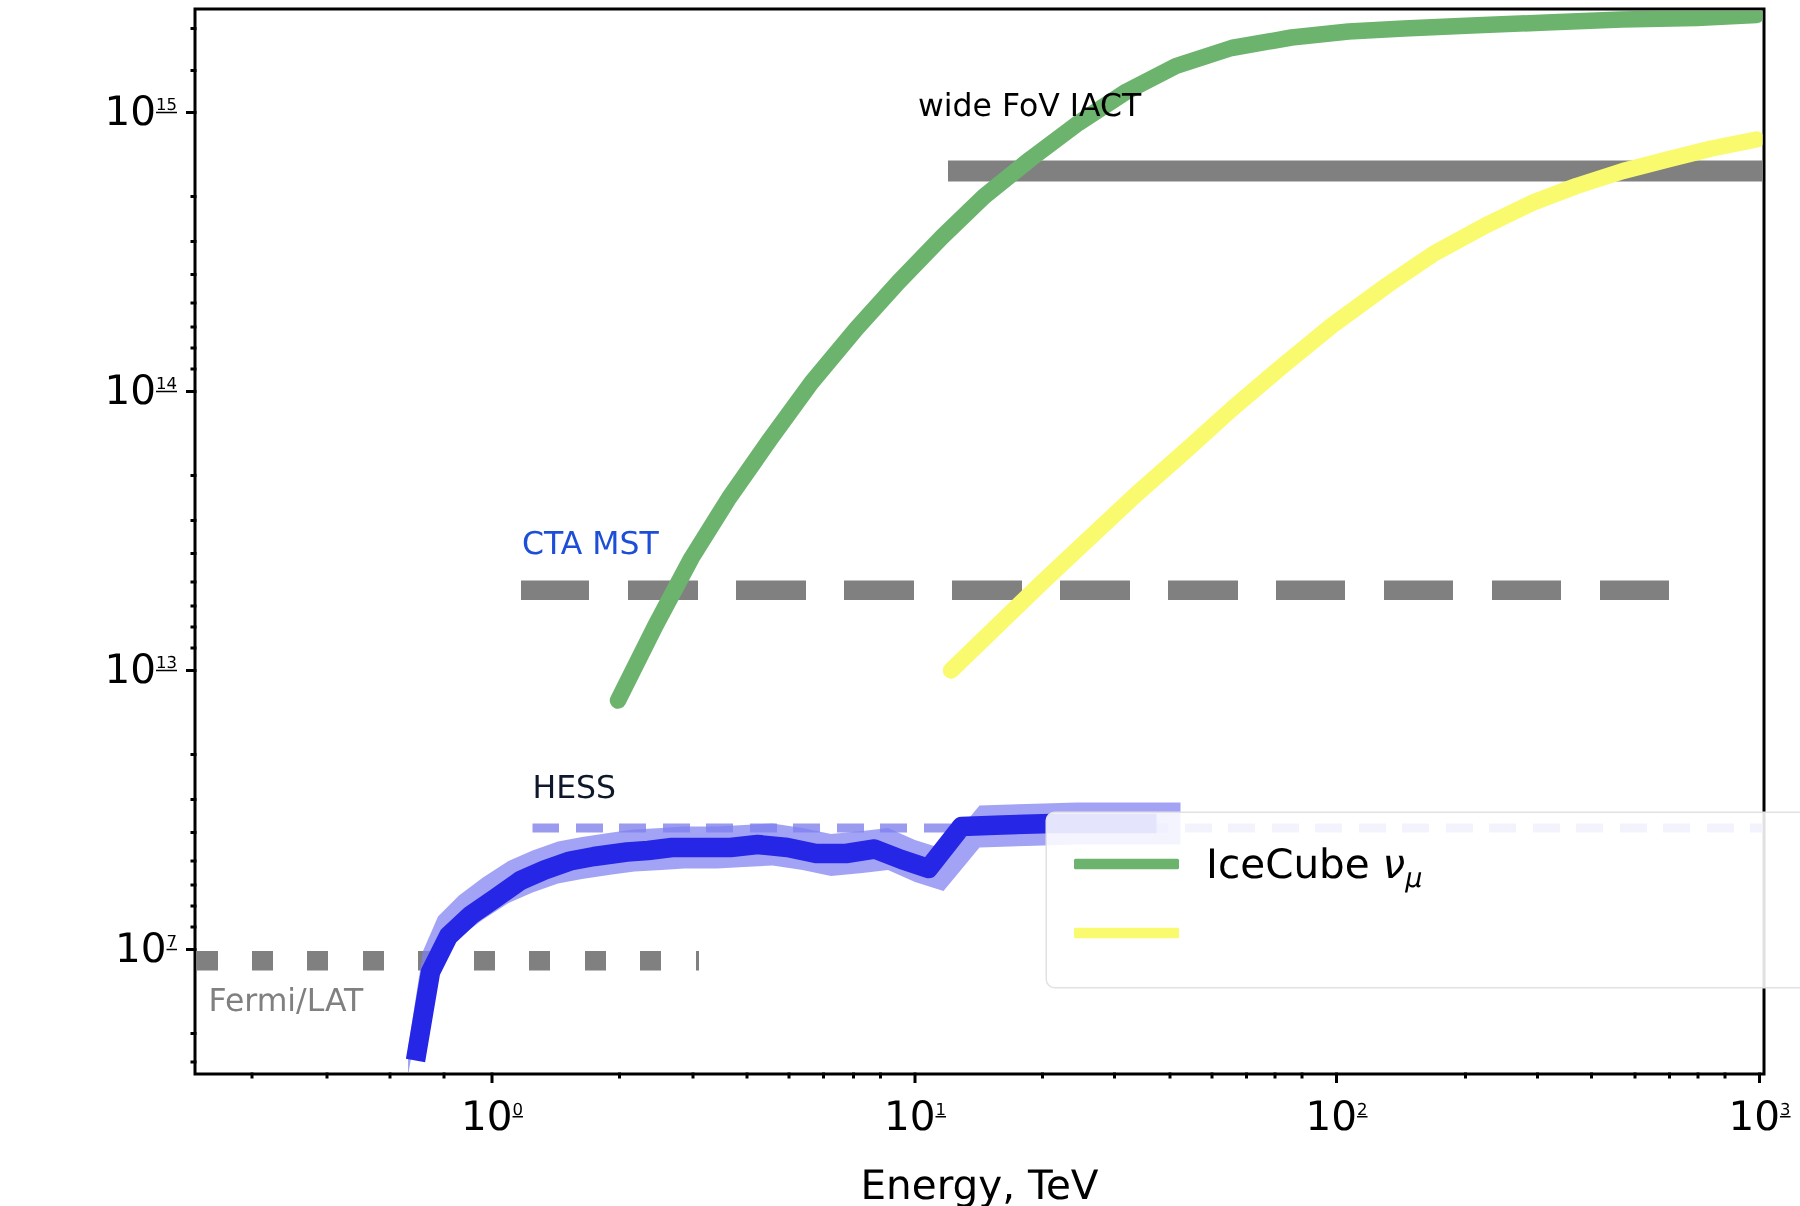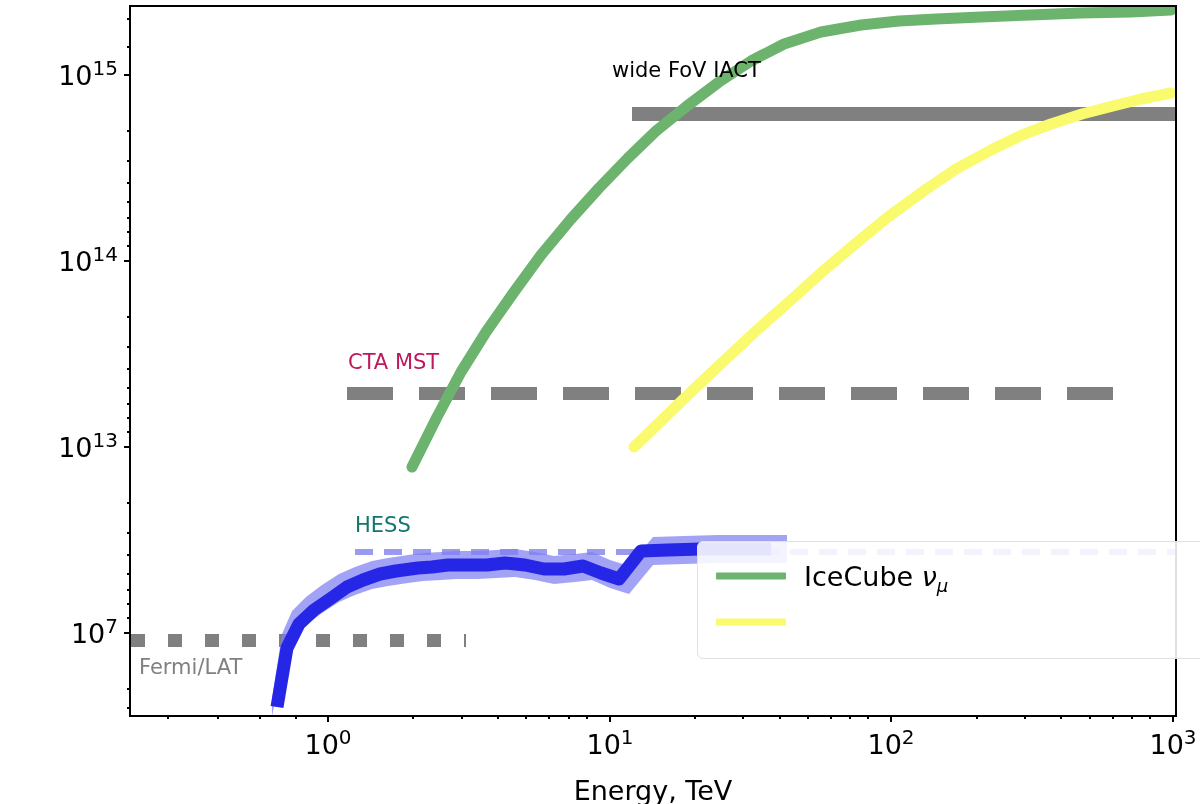--- a/index.html
+++ b/index.html
@@ -15,21 +15,21 @@
   .tickY{position:absolute;right:100%;width:7px;height:2px;background:#000;}
   .tickYmin{position:absolute;right:100%;width:4px;height:1.6px;background:#000;}
   .tickX{position:absolute;top:100%;height:7px;width:2px;background:#000;}
   .tickXmin{position:absolute;top:100%;height:4px;width:1.6px;background:#000;}
 
   
   .ylab{position:absolute;right:100%;margin-right:13px;transform:translateY(-50%);
         font-size:27px;color:#000;white-space:nowrap;line-height:1;}
   .xlab{position:absolute;top:100%;margin-top:16px;transform:translateX(-50%);
         font-size:27px;color:#000;white-space:nowrap;line-height:1;}
-  .ylab sup,.xlab sup{font-size:20px;vertical-align:super;line-height:0;}
+  .ylab sup,.xlab sup{font-size:11px;vertical-align:super;line-height:0;text-decoration:underline;}
 
   
   #ytitle{position:absolute;left:10px;top:50%;transform:translateY(-50%) rotate(-90deg);
           transform-origin:center;font-size:27px;white-space:nowrap;color:#000;}
   #xtitle{position:absolute;left:129px;width:1048px;top:775px;text-align:center;
           font-size:27px;color:#000;}
 
   
   .ann{position:absolute;font-size:21px;white-space:nowrap;line-height:1;}
 
@@ -197,23 +197,23 @@
         <path fill="none" stroke="#6cb36e" stroke-width="11" stroke-linecap="round" stroke-linejoin="round" d="M 281,460 L 306,410 L 330,365 L 355,325 L 383,285 L 410,248
              L 440,212 L 468,181 L 497,151 L 525,124 L 556,99 L 588,75
              L 620,54 L 653,37 L 690,25 L 730,18 L 768,14 L 805,12
              L 850,10 L 900,8 L 950,6 L 1000,5 L 1040,3"></path>
       </svg>
 
     </div>
 
     <div class="ann" style="left:481px;top:53px;color:#000;">wide FoV IACT</div>
 
-    <div class="ann" style="left:217px;top:345px;color:#be185d;">CTA MST</div>
-
-    <div class="ann" style="left:224px;top:508px;color:#0f766e;">HESS</div>
+    <div class="ann" style="left:217px;top:345px;color:#1d4ed8;">CTA MST</div>
+
+    <div class="ann" style="left:224px;top:508px;color:#0f172a;">HESS</div>
 
     <div class="ann" style="left:8px;top:650px;color:#808080;">Fermi/LAT</div>
 
   </div>
 
   <div id="legend">
 
     <div class="legrow">
       <div class="legkey">
         <div class="legline" style="background:#6cb36e;"></div>

